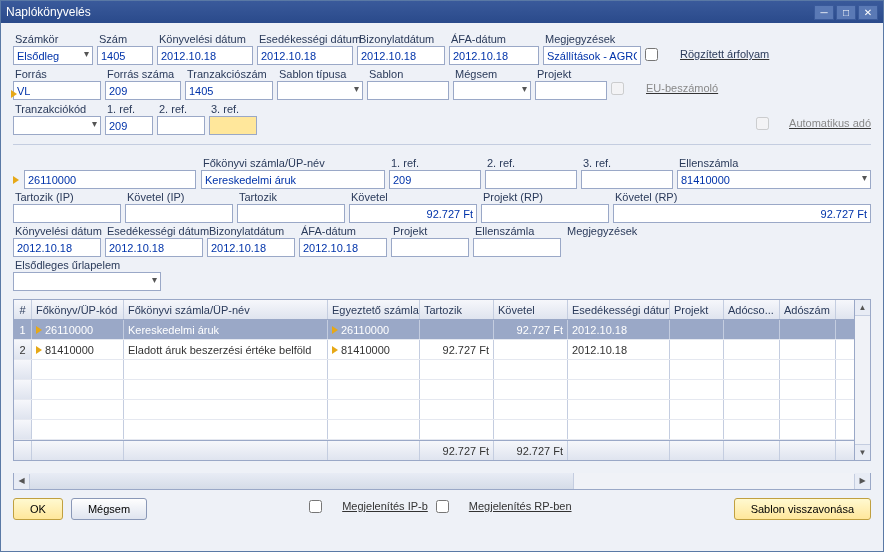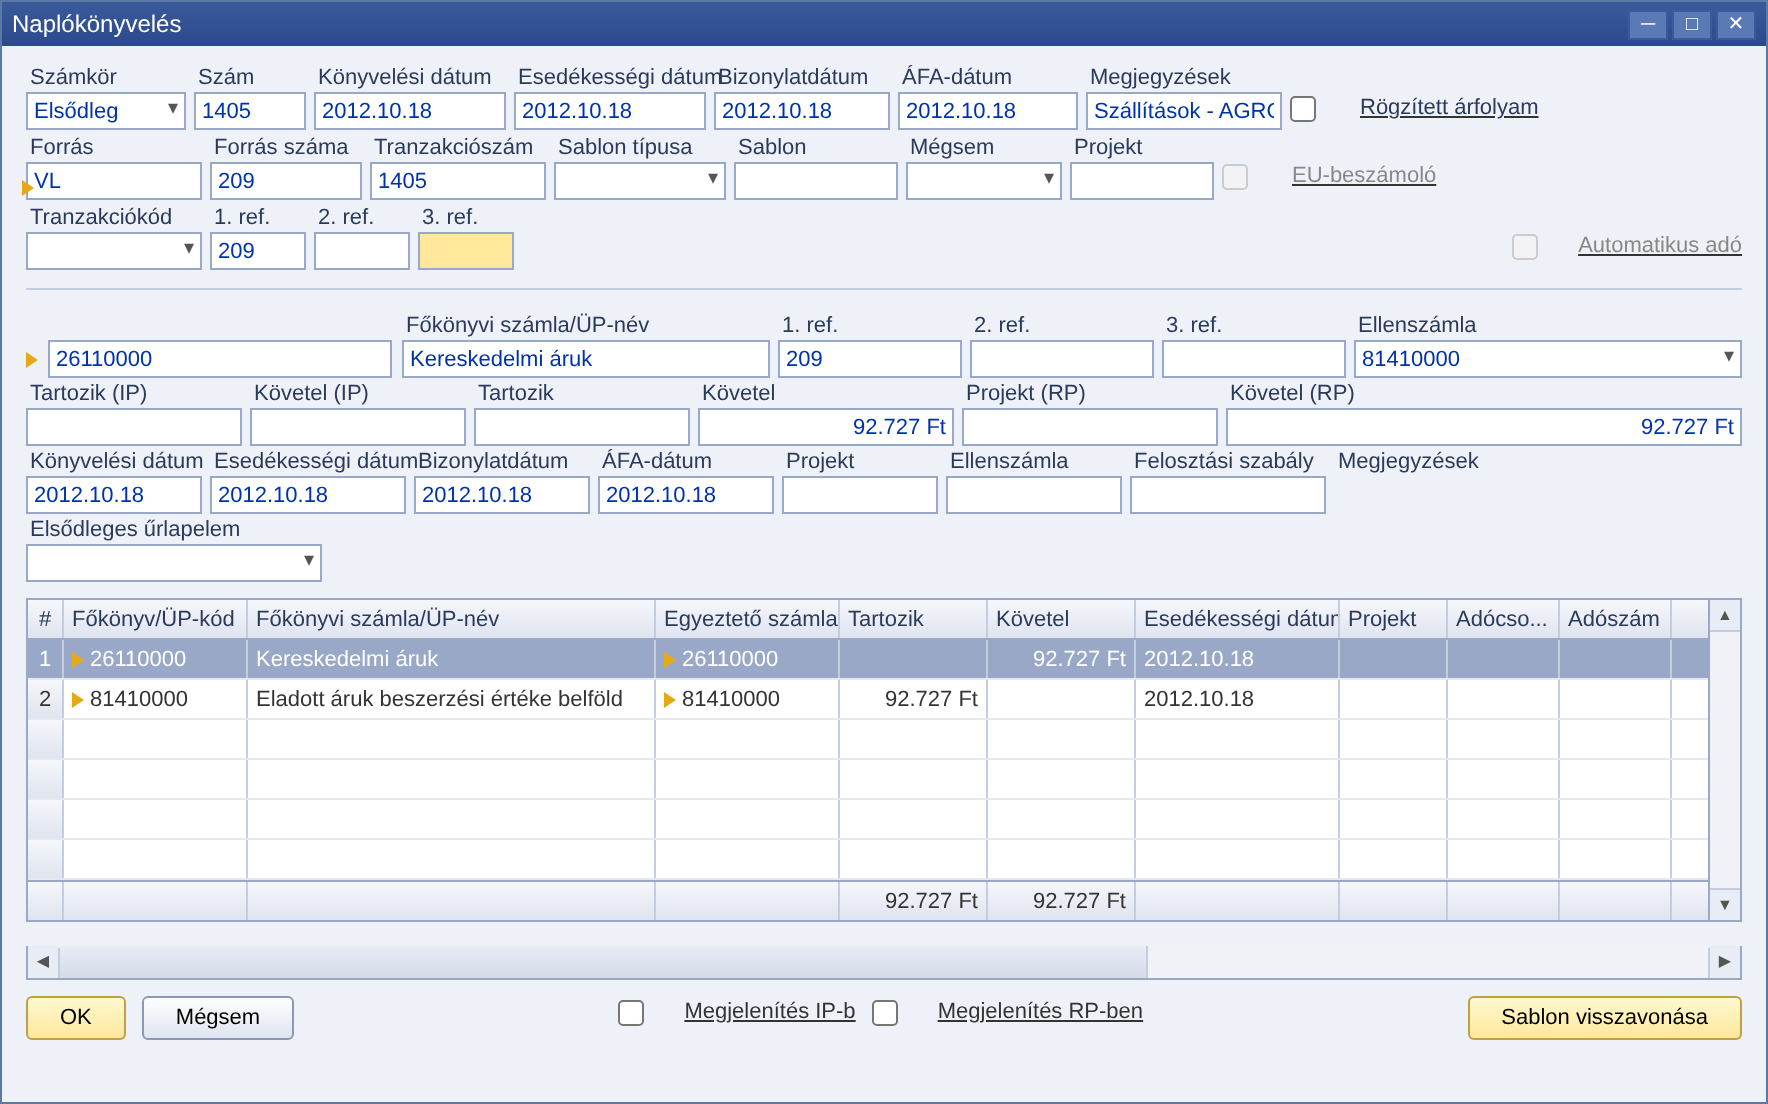--- a/index.html
+++ b/index.html
@@ -256,24 +256,20 @@
         <input class="inp" style="width: 88px;" value="2012.10.18">
         </div>
       <div class="fld" style="width:78px">
           <label>Projekt</label>
         <input class="inp" style="width: 78px;">
         </div>
       <div class="fld" style="width:88px">
           <label>Ellenszámla</label>
         <input class="inp" style="width: 88px;">
         </div>
-      <div class="fld" style="width:98px">
-          <label>Felosztási szabály</label>
-        <input class="inp" style="width: 98px;">
-        </div>
       <div class="fld" style="flex:1">
           <label>Megjegyzések</label>
         </div>
     </div>
 
     <div class="row">
       <div class="fld" style="width:148px">
           <label>Elsődleges űrlapelem</label>
         <div class="selwrap"><input class="inp" style="width: 148px;"></div>
         </div>

